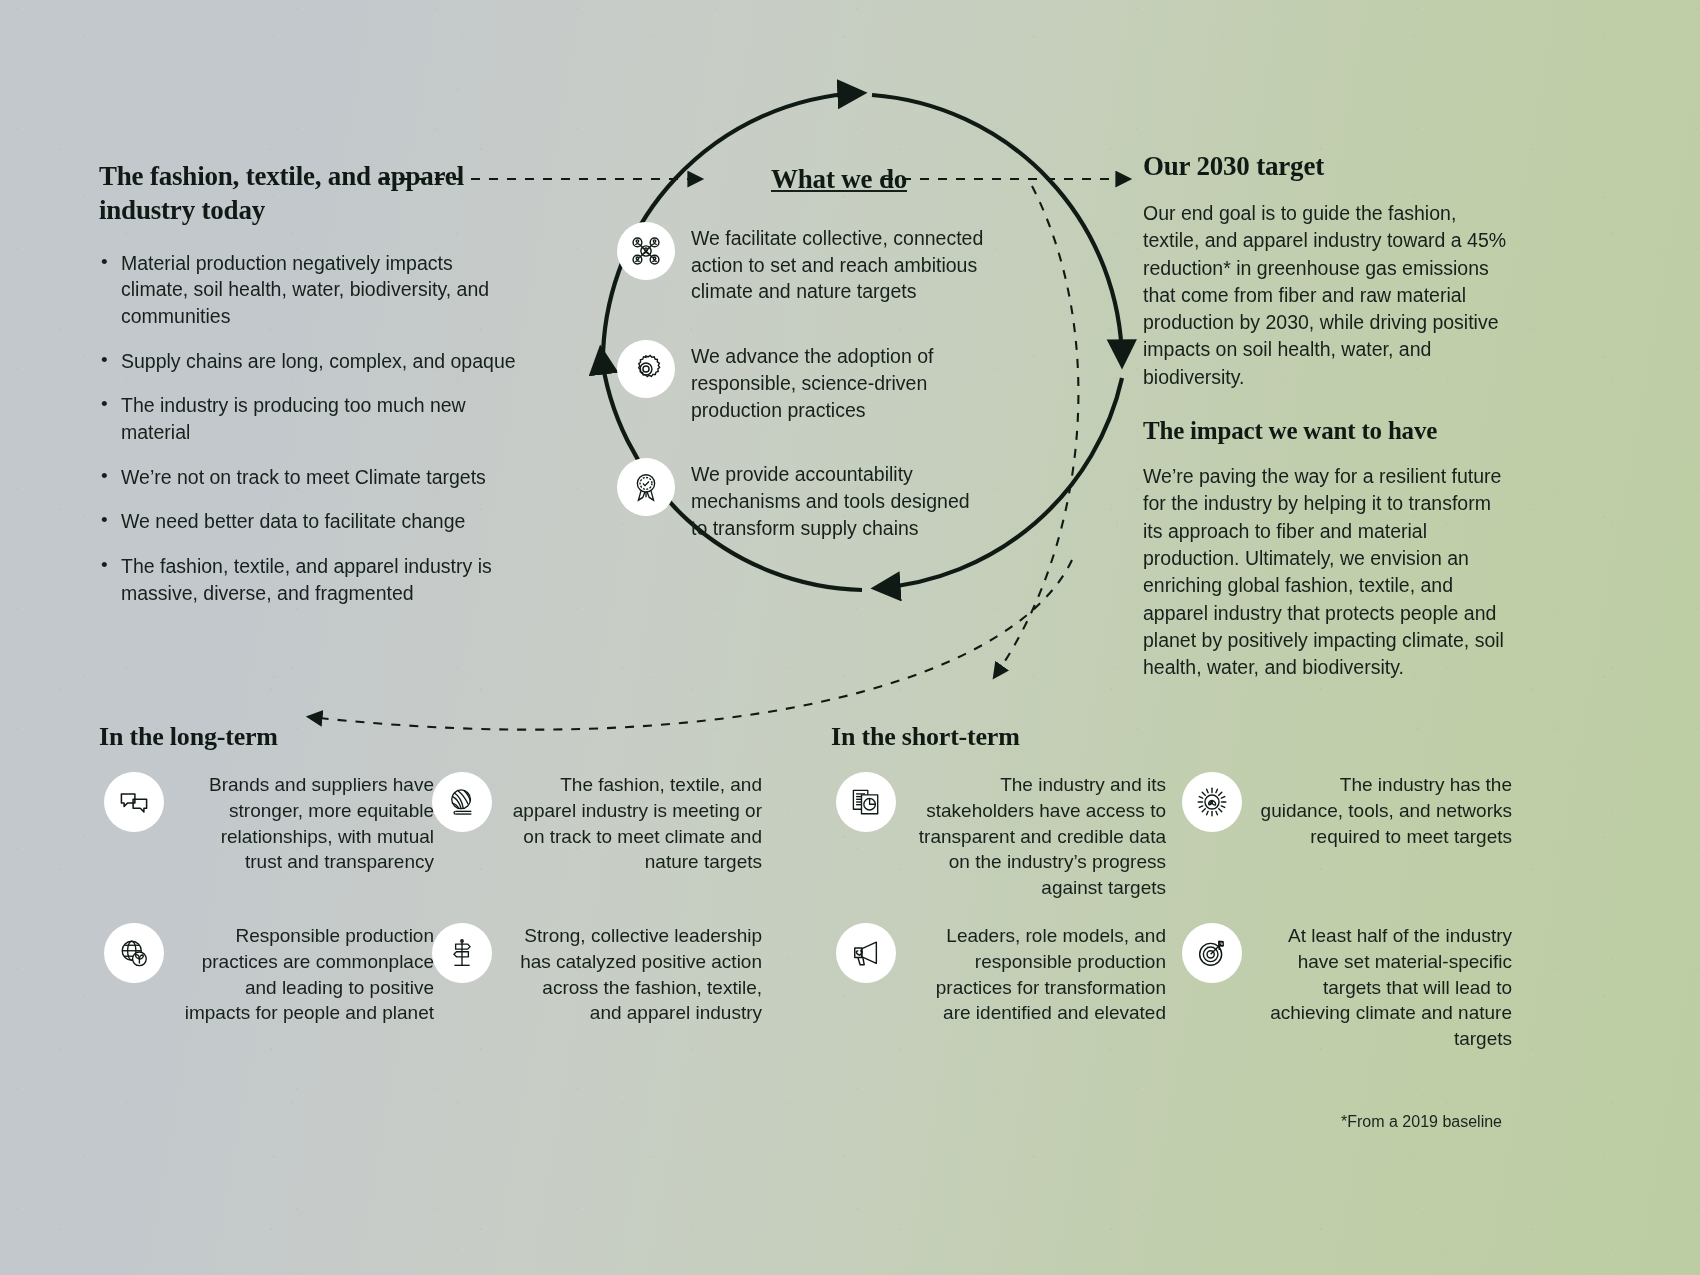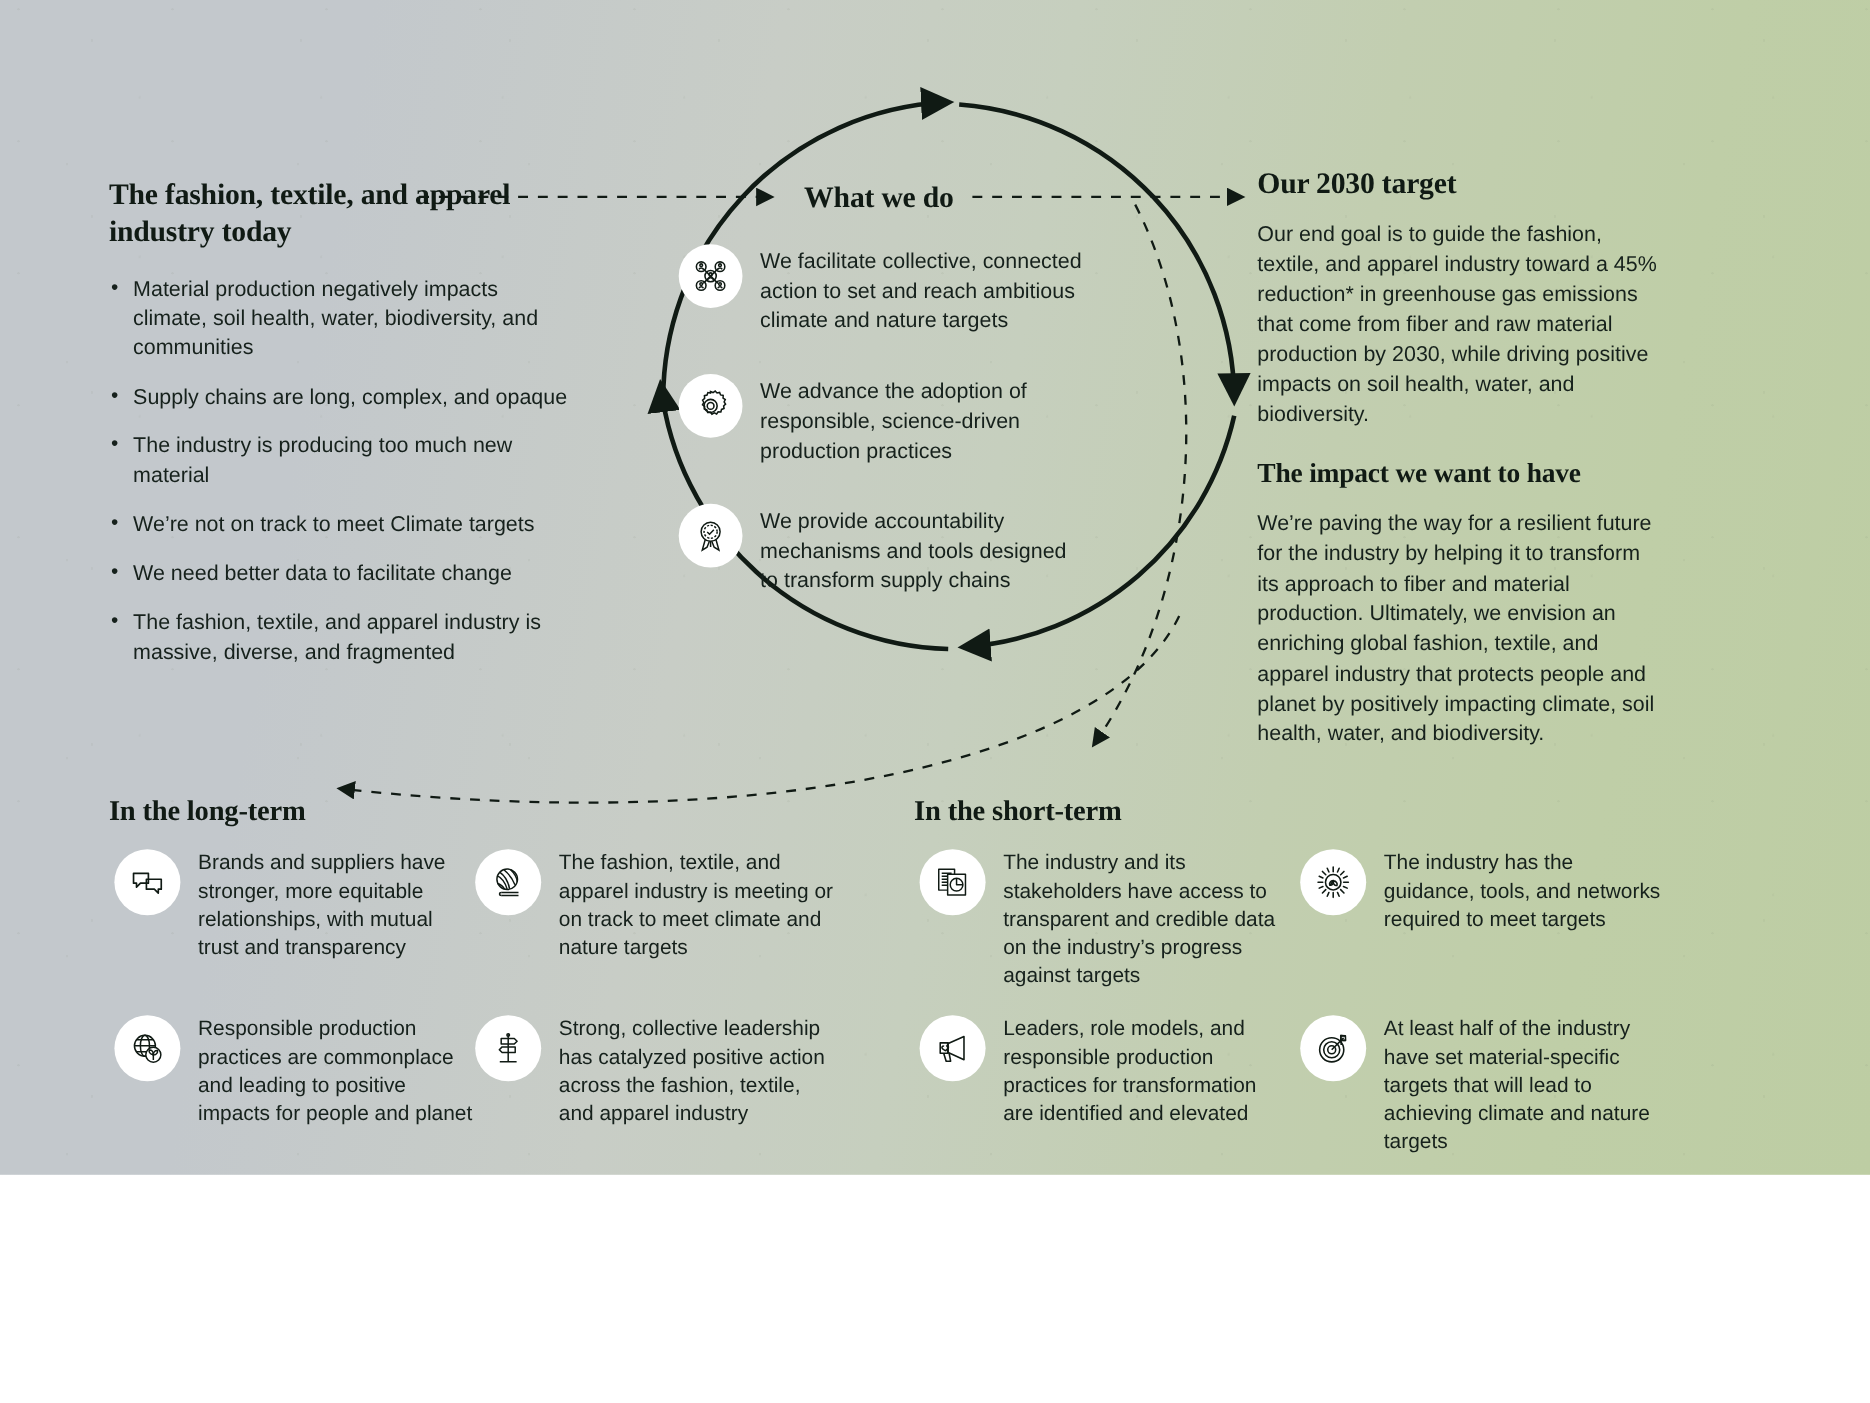--- a/index.html
+++ b/index.html
@@ -9,21 +9,21 @@
   body {
     width: 1700px;
     height: 1275px;
     overflow: hidden;
     font-family: "Liberation Sans", sans-serif;
     color: #16211c;
   }
   #stage {
     position: relative;
     width: 1700px;
-    height: 1068px;
+    height: 1275px;
     background: linear-gradient(100deg, #c3c8cc 0%, #c3c8cc 18%, #c8cdc6 38%, #c6cfbe 52%, #c2ceb0 68%, #bfcea7 84%, #bdcda3 100%);
     overflow: hidden;
   }
   .noise {
     position: absolute;
     inset: 0;
     pointer-events: none;
     opacity: .30;
     background-image:
       radial-gradient(circle at 12% 7%, rgba(120,130,110,.30) 0 1px, transparent 1.2px),
@@ -73,23 +73,24 @@
     content: "\2022";
     position: absolute;
     left: 2px;
     top: -1px;
     font-size: 19px;
     line-height: 1.37;
   }
   
   #col-what {
     position: absolute;
-    left: 731px;
+    left: 771px;
     top: 164px;
     width: 330px;
+    text-decoration: underline;
   }
   #col-what .title {
     font-size: 27px;
     margin: 0;
   }
   .what-items {
     position: absolute;
     left: 617px;
     top: 222px;
     width: 400px;
@@ -147,20 +148,21 @@
     position: absolute;
     left: 831px;
     top: 700px;
     font-size: 26px;
   }
   .card {
     position: absolute;
     display: flex;
     align-items: flex-start;
     width: 330px;
+    text-align: right;
   }
   .card .txt {
     font-size: 19px;
     line-height: 1.36;
     padding-left: 16px;
     width: 256px;
   }
   #c-lt-1 { left: 104px; top: 772px; }
   #c-lt-2 { left: 104px; top: 923px; }
   #c-lt-3 { left: 432px; top: 772px; }

